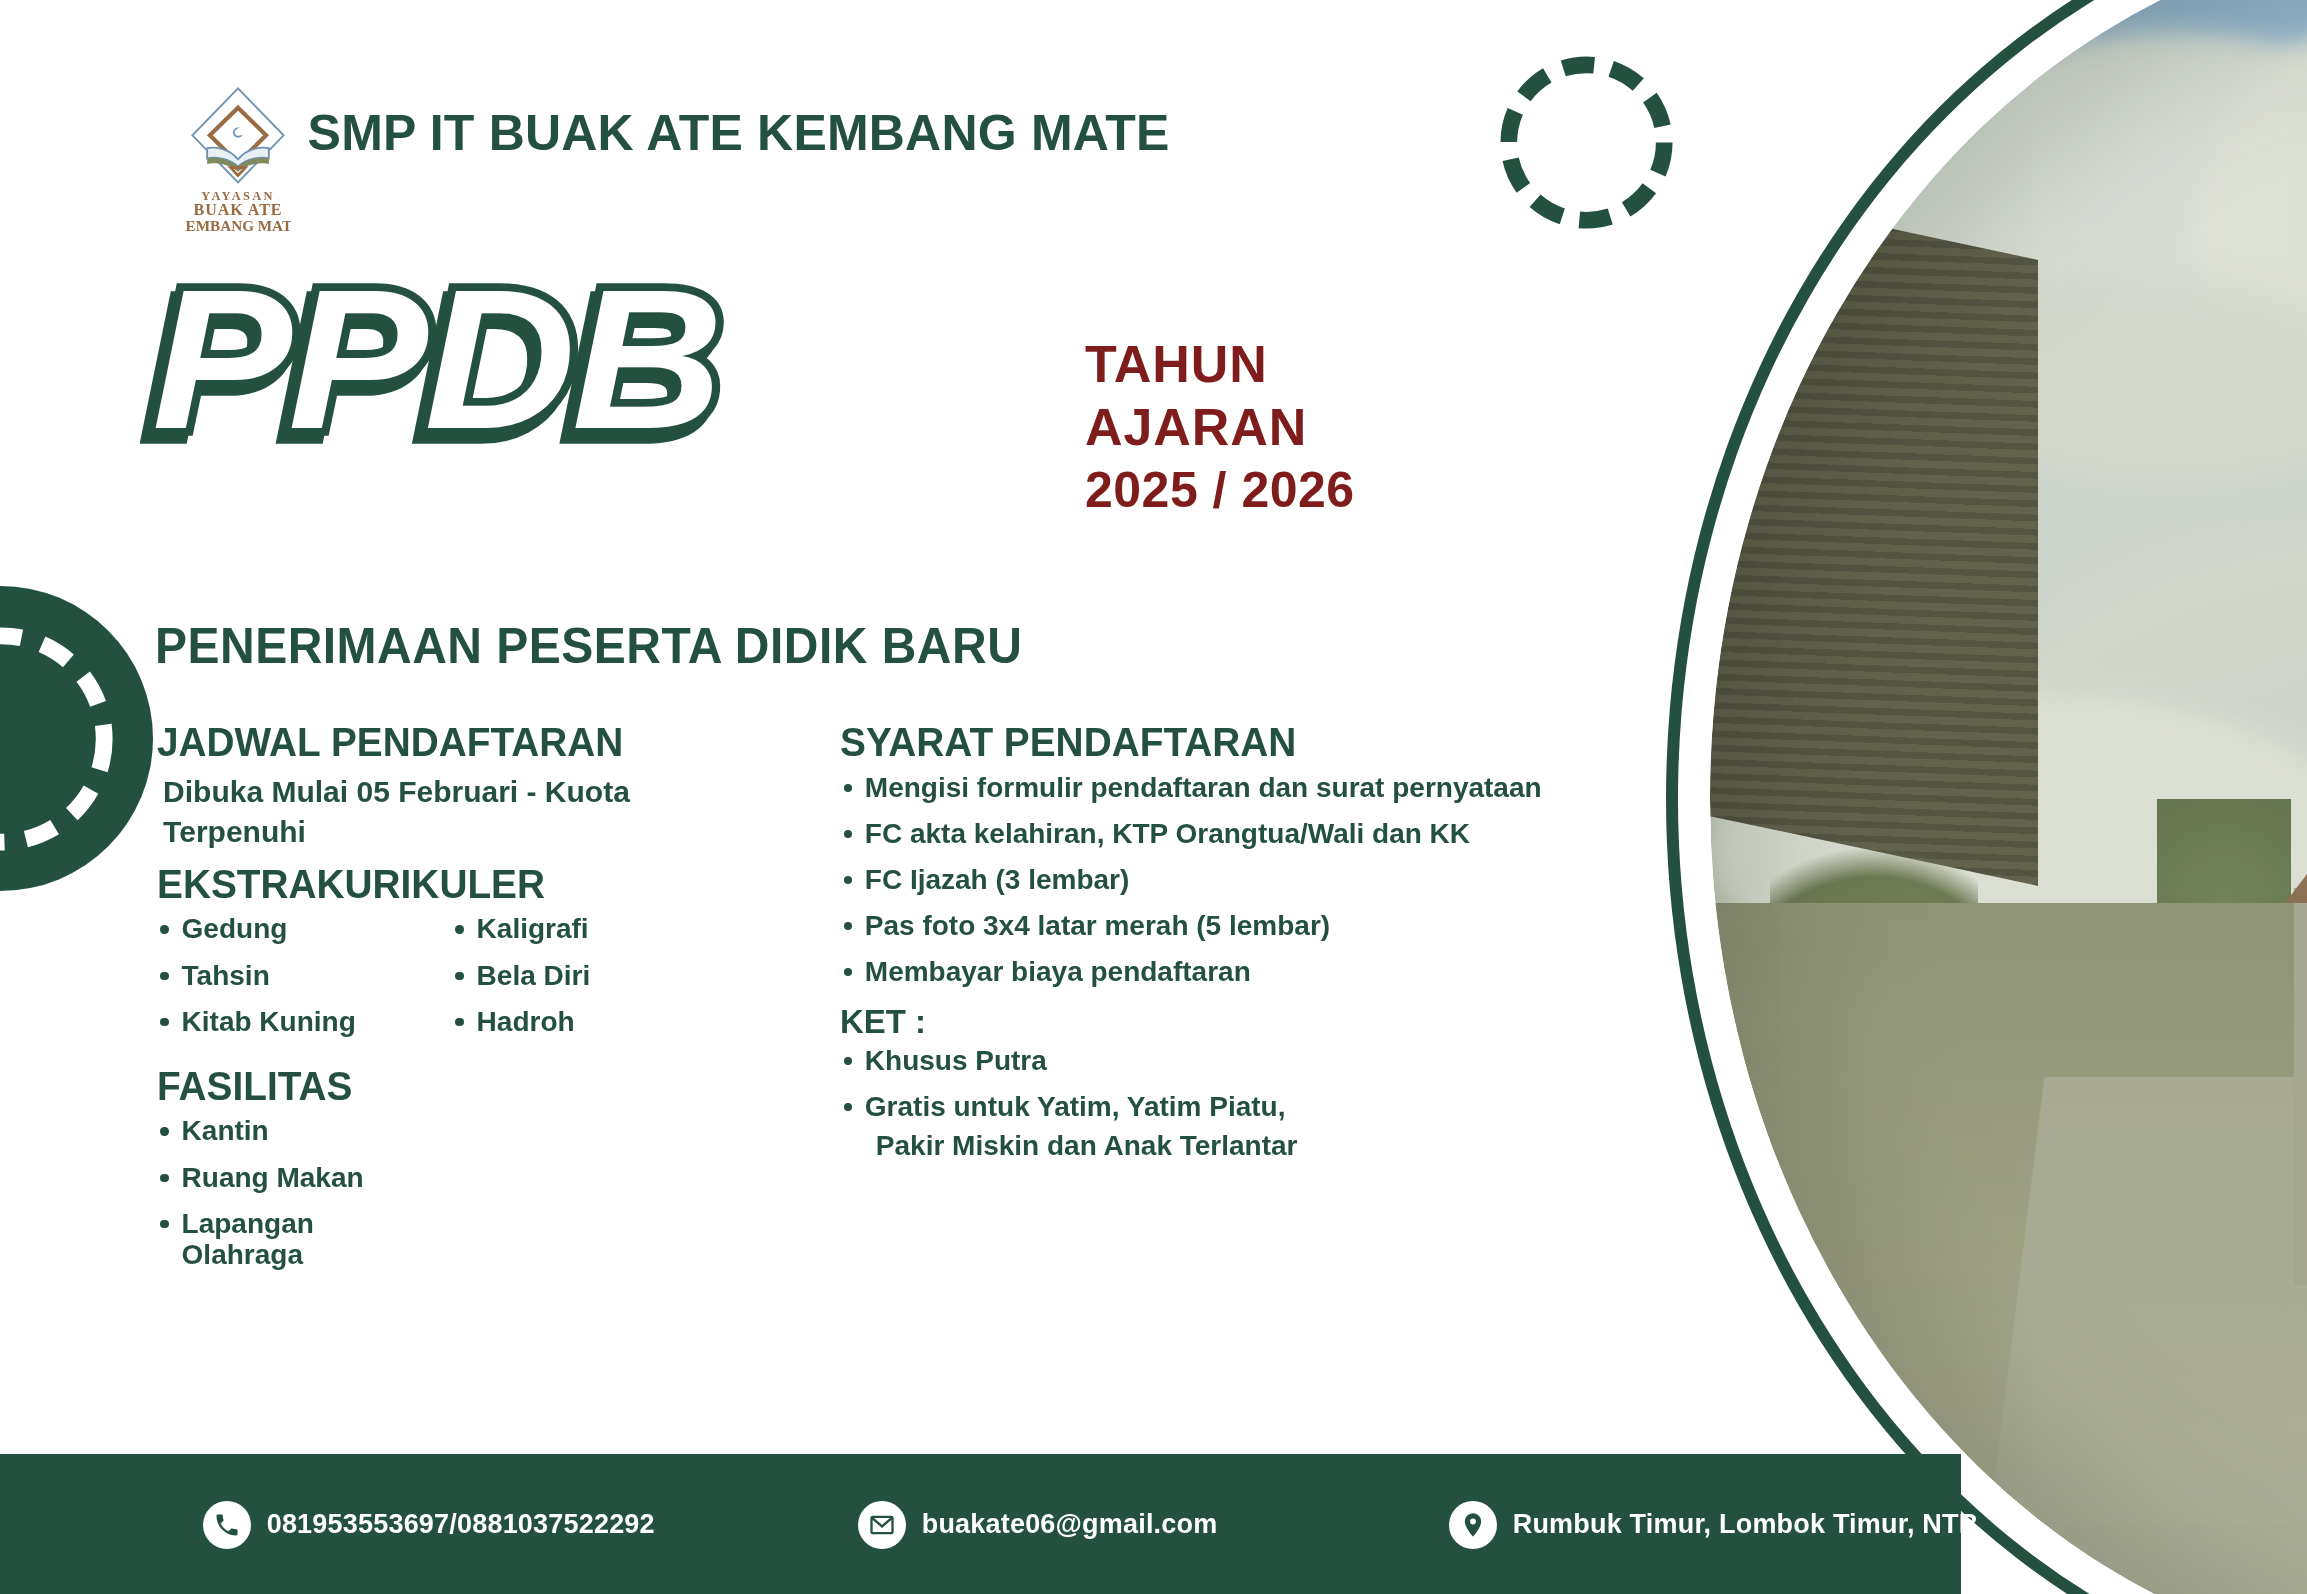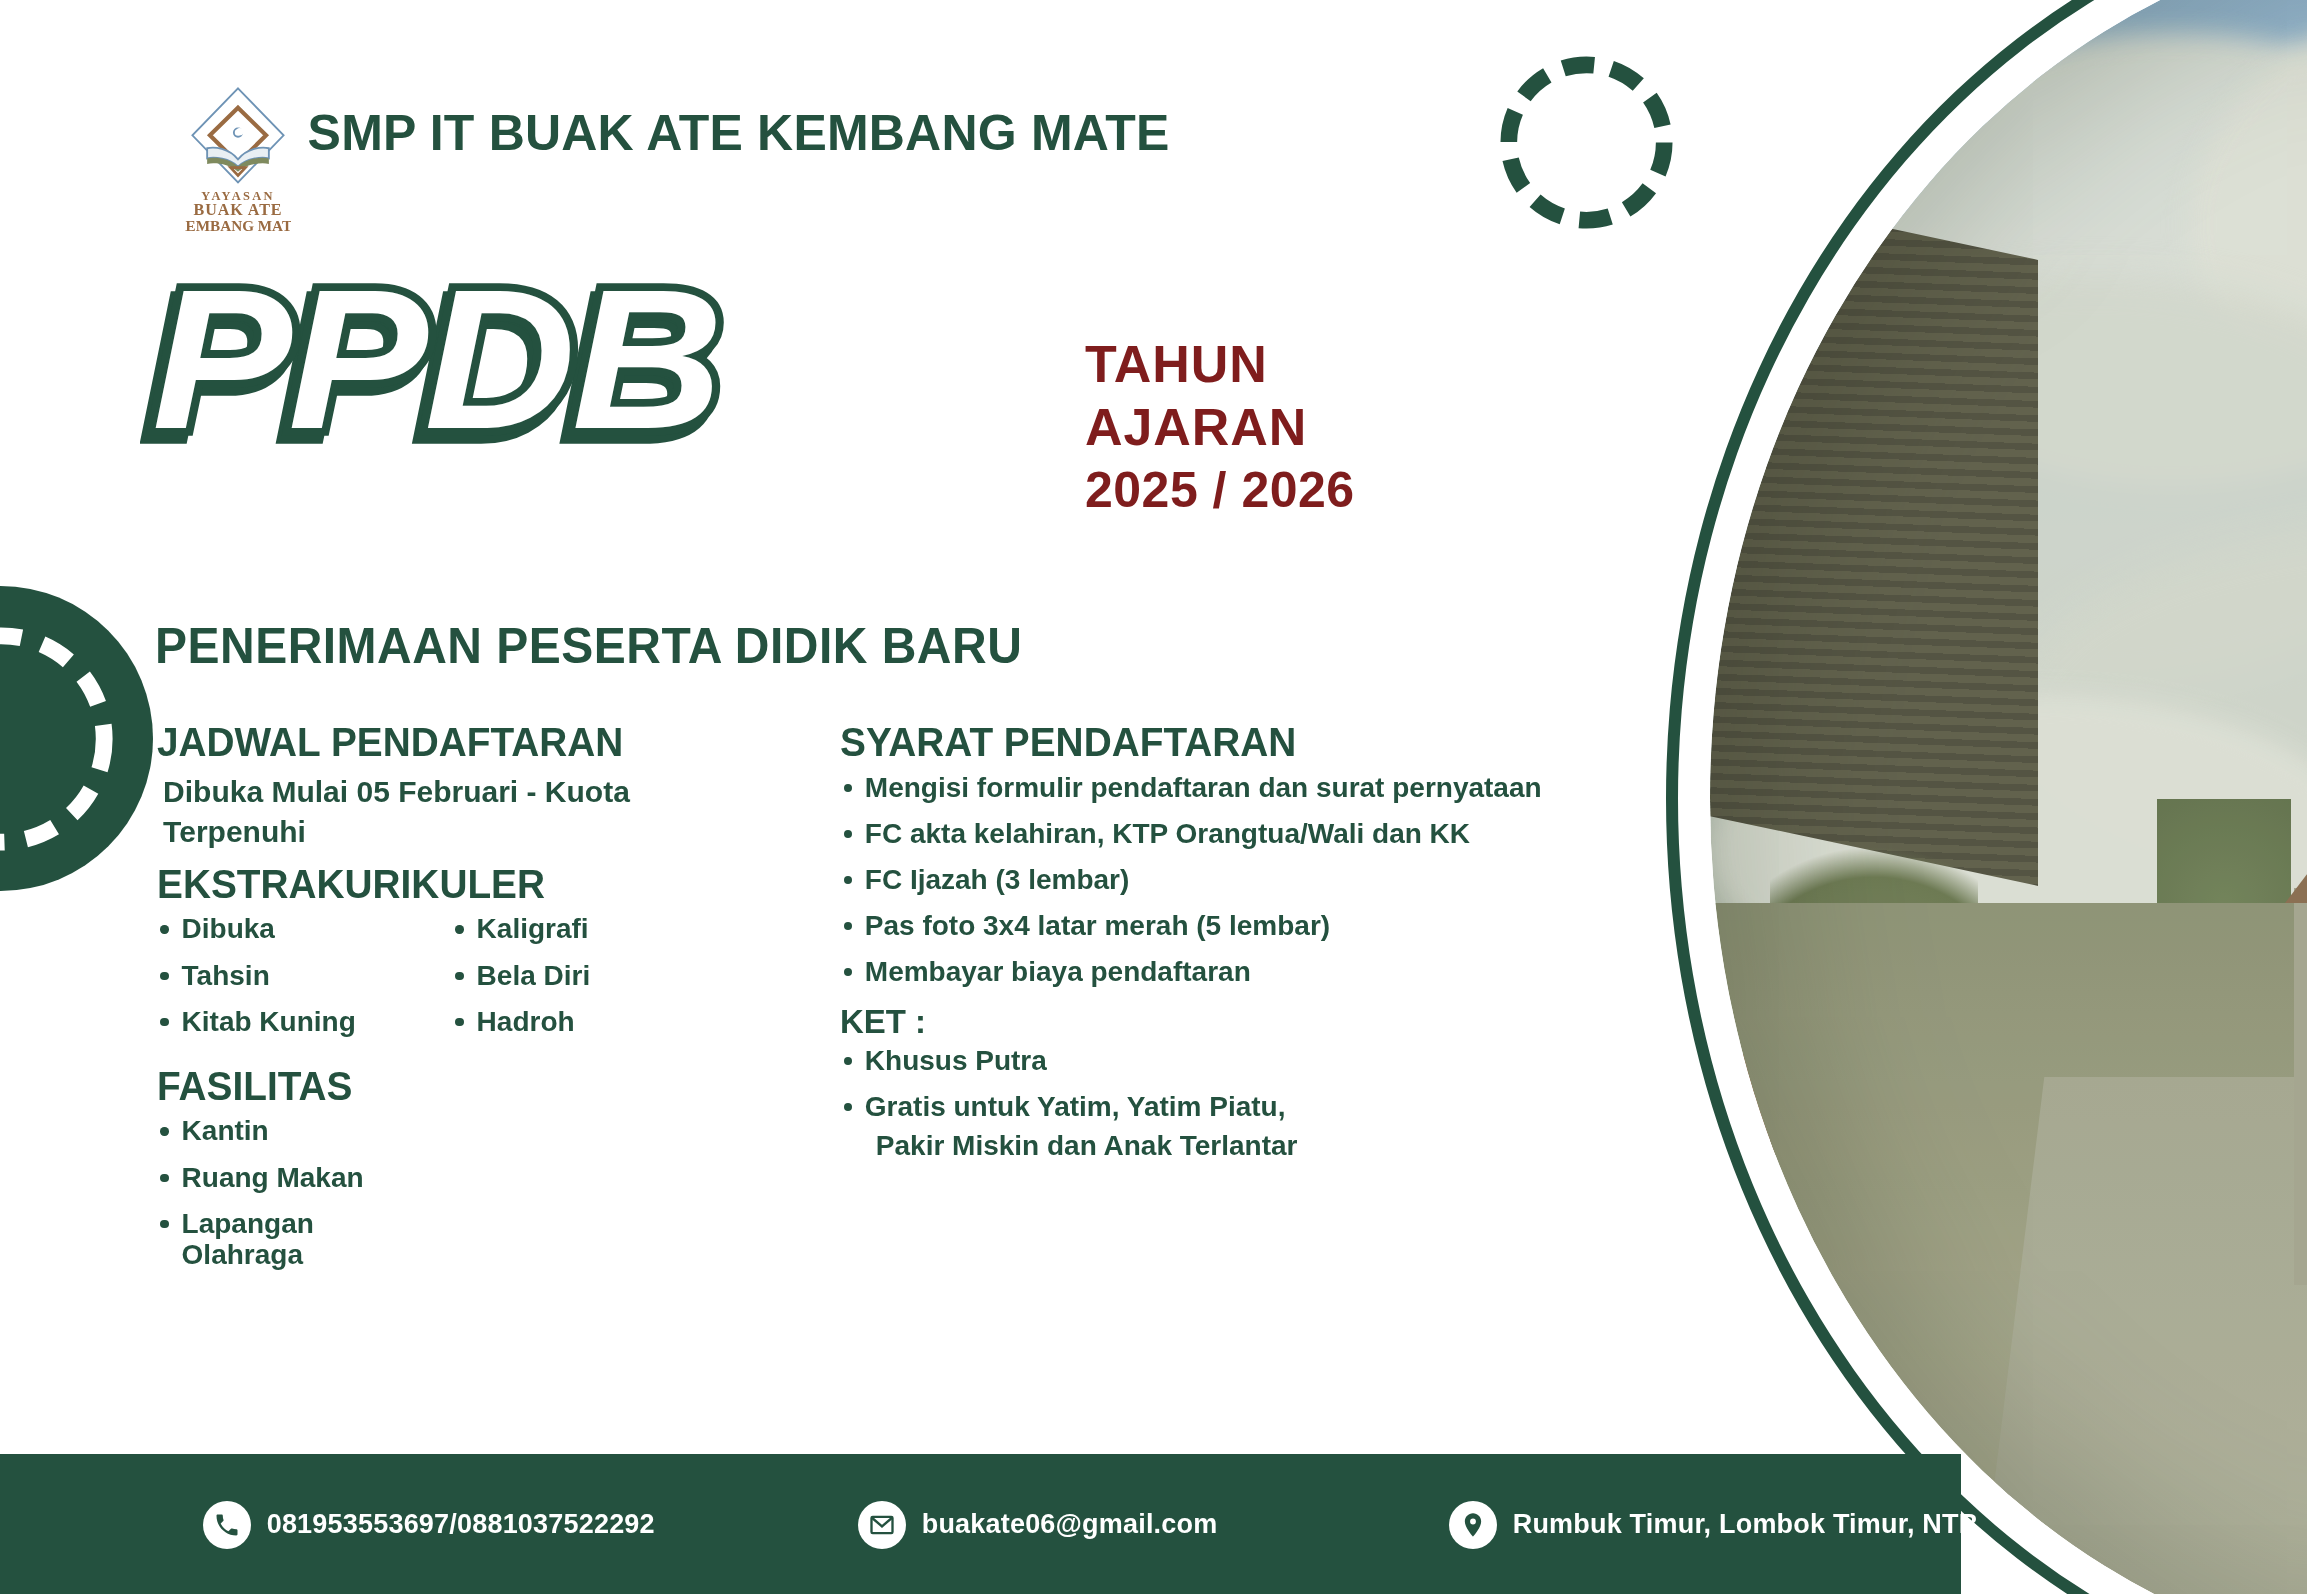--- a/index.html
+++ b/index.html
@@ -242,21 +242,21 @@
 
   <div class="content">
 
     <div class="col-left">
       <div class="sec-title">JADWAL PENDAFTARAN</div>
       <div class="note">Dibuka Mulai 05 Februari - Kuota Terpenuhi</div>
 
       <div class="sec-title">EKSTRAKURIKULER</div>
       <div class="two-col">
         <ul class="bul c1">
-          <li>Dibuka</li>
+          <li>Gedung</li>
           <li>Tahsin</li>
           <li>Kitab Kuning</li>
         </ul>
         <ul class="bul c2">
           <li>Kaligrafi</li>
           <li>Bela Diri</li>
           <li>Hadroh</li>
         </ul>
       </div>
 

